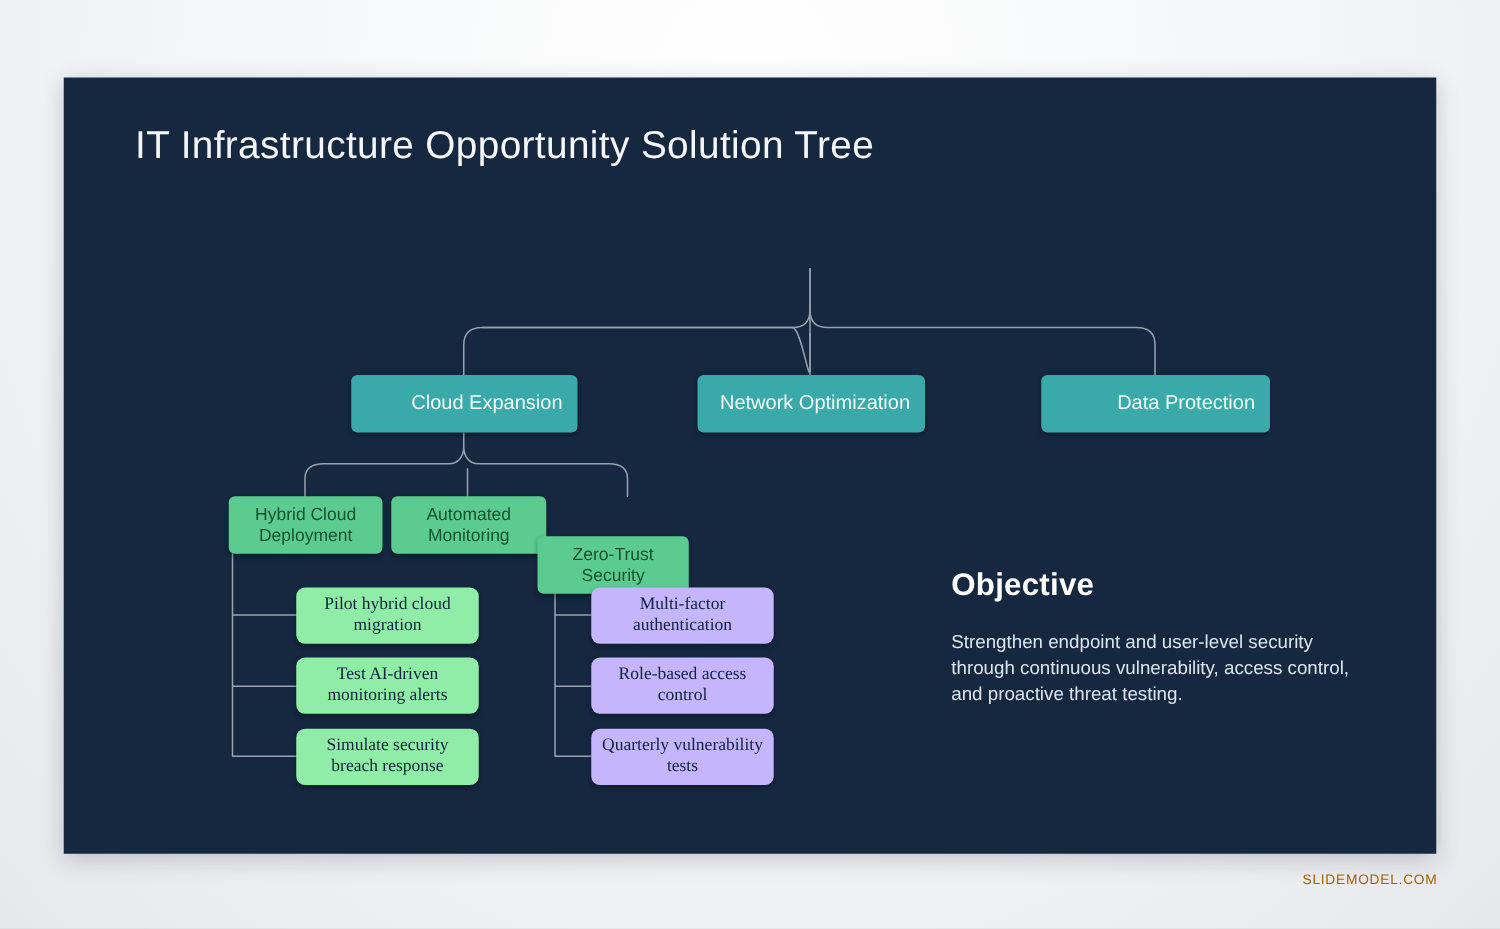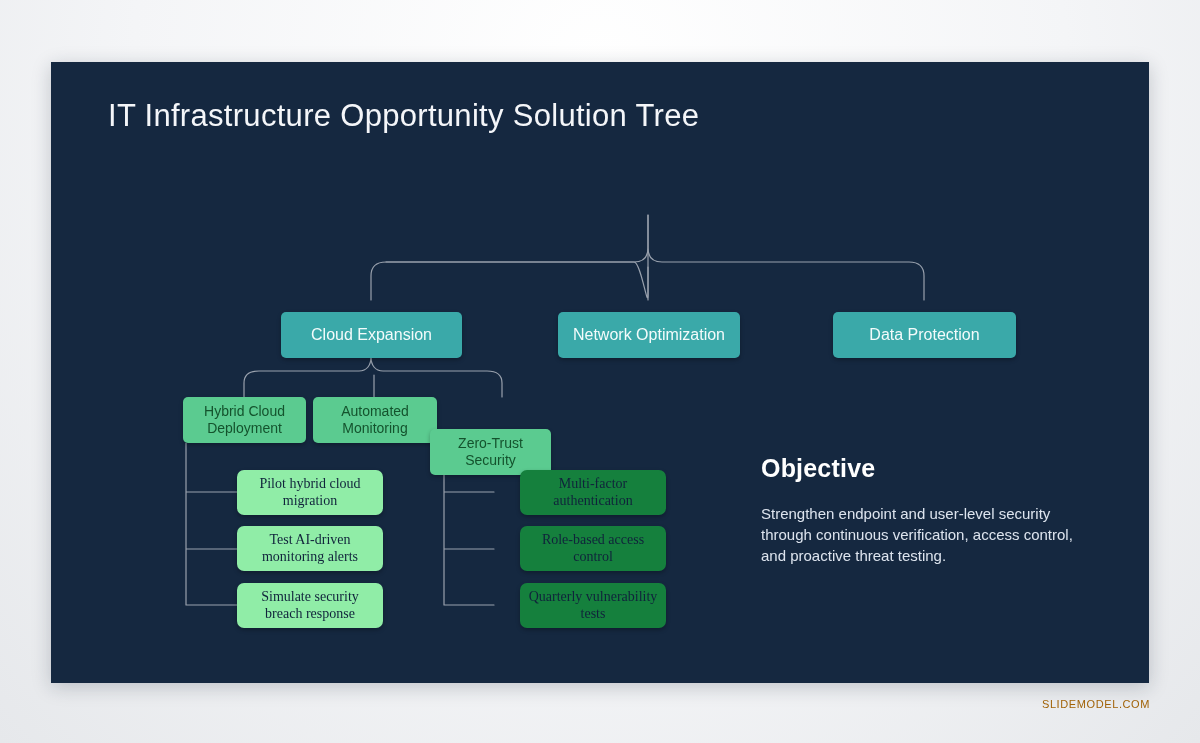--- a/index.html
+++ b/index.html
@@ -24,31 +24,31 @@
   .node {
     position:absolute; display:flex; align-items:center; justify-content:center;
     text-align:center; border-radius:5px; line-height:1.2;
     box-shadow:0 2px 4px rgba(0,0,0,.28);
   }
   .node-outcome {
     left:516px; top:110px; width:163px; height:43px;
     background:#2d5f88; color:#ffffff; font-weight:700; font-size:17px;
     border:1px solid rgba(255,255,255,.12);
   }
-  .node-opp { height:46px; top:250px; background:#3aa9a9; color:#f3fbfb; font-size:16px; padding:0 12px; }
+  .node-opp { height:46px; top:238px; background:#3aa9a9; color:#f3fbfb; font-size:16px; padding:0 12px;justify-content:flex-end; }
   .node-opp-0 { left:230px; width:181px; }
   .node-opp-1 { left:507px; width:182px; }
   .node-opp-2 { left:782px; width:183px; }
   .node-sol { height:46px; top:335px; background:#5bcb90; color:#14532d; font-size:14px; padding:0 6px; }
   .node-sol-0 { left:132px; width:123px; }
   .node-sol-1 { left:262px; width:124px; }
   .node-sol-2 { left:379px; width:121px;margin-top:32px; }
   .node-exp { width:146px; height:45px; color:#10233b; font-size:14px; padding:0 8px; border-radius:7px;font-family:Liberation Serif, serif; }
   .exp-left  { left:186px; background:#90eda7; }
-  .exp-right { left:469px; background:#15803d;align-items:center; }
+  .exp-right { left:422px; background:#c4b5fd;align-items:center; }
   .exp-row-0 { top:408px; } .exp-row-1 { top:464px; } .exp-row-2 { top:521px; }
 
   .objective { position:absolute; left:710px; top:392px; width:330px; color:#e7ecf3; }
   .objective h2 { font-size:25px; font-weight:700; color:#ffffff; letter-spacing:.2px; }
   .objective p { margin-top:20px; font-size:15px; line-height:21px; width:322px; color:#dde4ee; }
 
   .brand {
     position:absolute; left:850px; top:698px; width:300px; text-align:right;
     font-size:11px; color:#a16207; letter-spacing:.6px;
   }
@@ -109,18 +109,18 @@
   </div>
   <div class="node node-exp exp-right exp-row-1">
     <span>Role-based access control</span>
   </div>
   <div class="node node-exp exp-right exp-row-2">
     <span>Quarterly vulnerability tests</span>
   </div>
 
   <div class="objective">
     <h2>Objective</h2>
-    <p>Strengthen endpoint and user-level security through continuous verification, access control, and proactive threat testing.</p>
+    <p>Strengthen endpoint and user-level security through continuous vulnerability, access control, and proactive threat testing.</p>
   </div>
 
 </div>
 
 <div class="brand">SLIDEMODEL.COM</div>
 
 </body></html>

